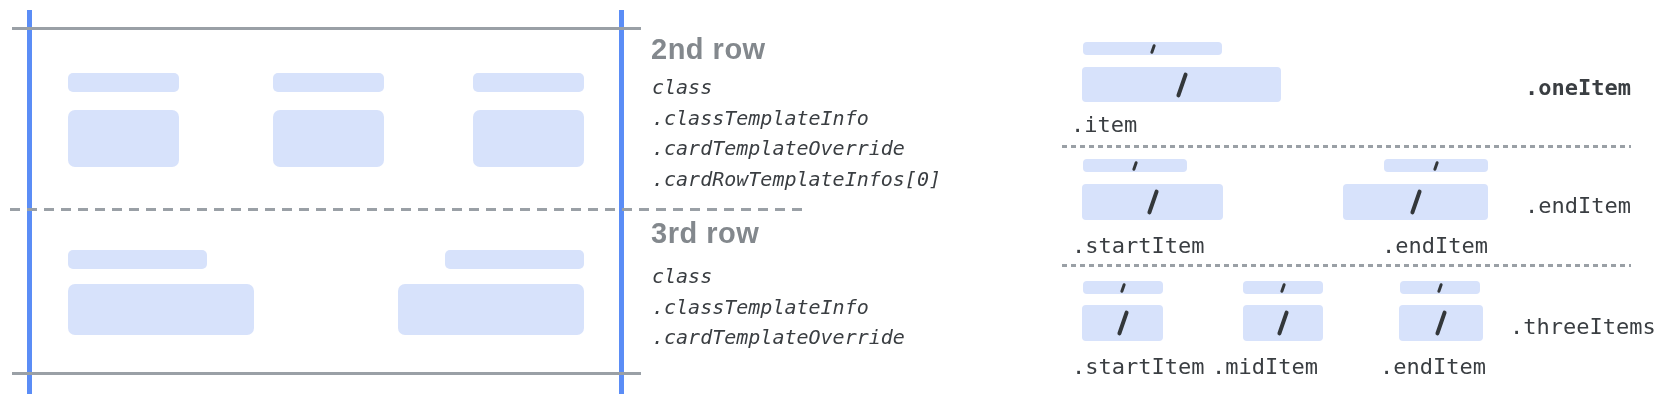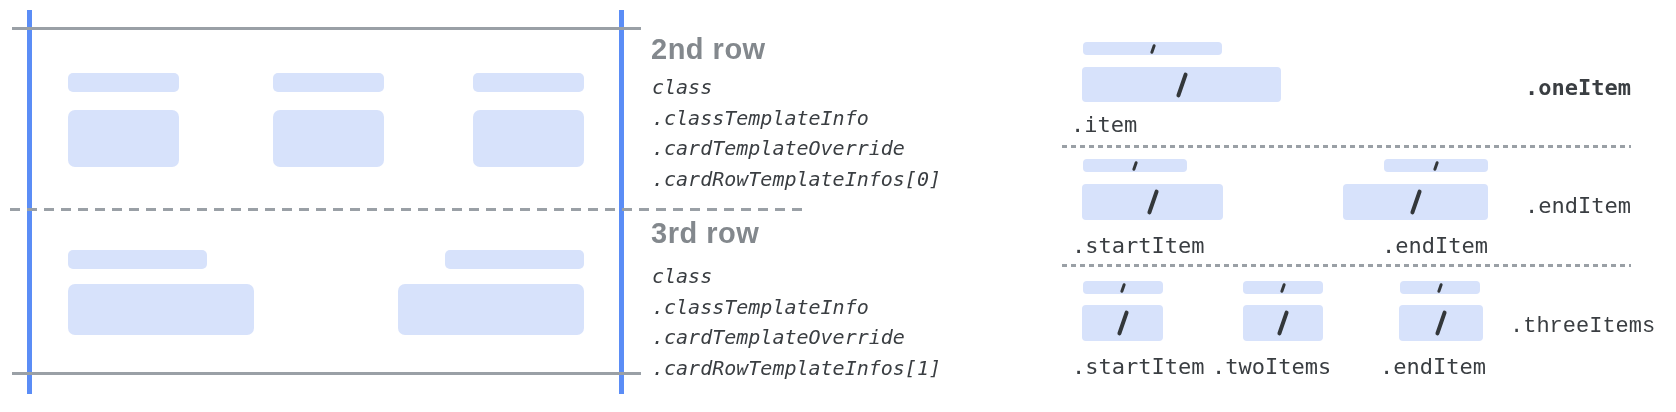--- a/index.html
+++ b/index.html
@@ -78,21 +78,20 @@
       <div>.classTemplateInfo</div>
       <div>.cardTemplateOverride</div>
       <div>.cardRowTemplateInfos[0]</div>
     </div>
 
     <h2 class="row-heading" style="left:651px;top:218px;">3rd row</h2>
     <div class="mono-block" style="left:652px;top:261px;">
       <div>class</div>
       <div>.classTemplateInfo</div>
       <div>.cardTemplateOverride</div>
-      <div>.cardRowTemplateInfos[1]</div>
     </div>
   </div>
 
   <div>
 
     <div>
       <div class="pill r4" style="left:1083px;top:42px;width:139px;height:13px;">
         <span class="slash slash-sm"></span>
       </div>
       <div class="pill r4" style="left:1082px;top:67px;width:199px;height:35px;">
@@ -137,19 +136,19 @@
       <div class="pill r4" style="left:1243px;top:305px;width:80px;height:36px;">
         <span class="slash slash-lg"></span>
       </div>
       <div class="pill r4" style="left:1400px;top:281px;width:80px;height:13px;">
         <span class="slash slash-sm"></span>
       </div>
       <div class="pill r4" style="left:1399px;top:305px;width:84px;height:36px;">
         <span class="slash slash-lg"></span>
       </div>
       <div class="mono-label" style="left:1072px;top:354px;">.startItem</div>
-      <div class="mono-label" style="left:1212px;top:354px;">.twoItems</div>
+      <div class="mono-label" style="left:1212px;top:354px;">.midItem</div>
       <div class="mono-label" style="left:1380px;top:354px;">.endItem</div>
-      <div class="mono-label" style="left:1510px;top:314px;font-family:Liberation Mono, monospace;">.threeItems</div>
+      <div class="mono-label" style="left:1510px;top:314px;">.threeItems</div>
     </div>
 
   </div>
 </div>
 
 </body></html>

